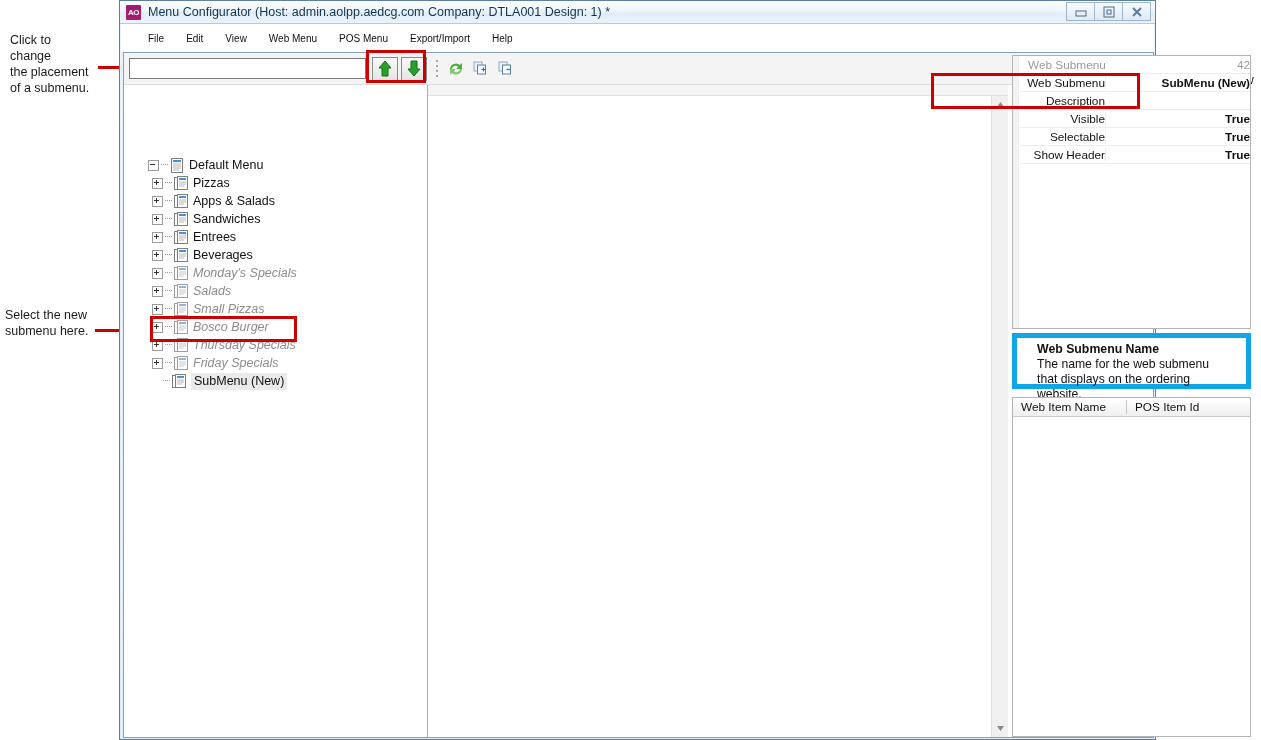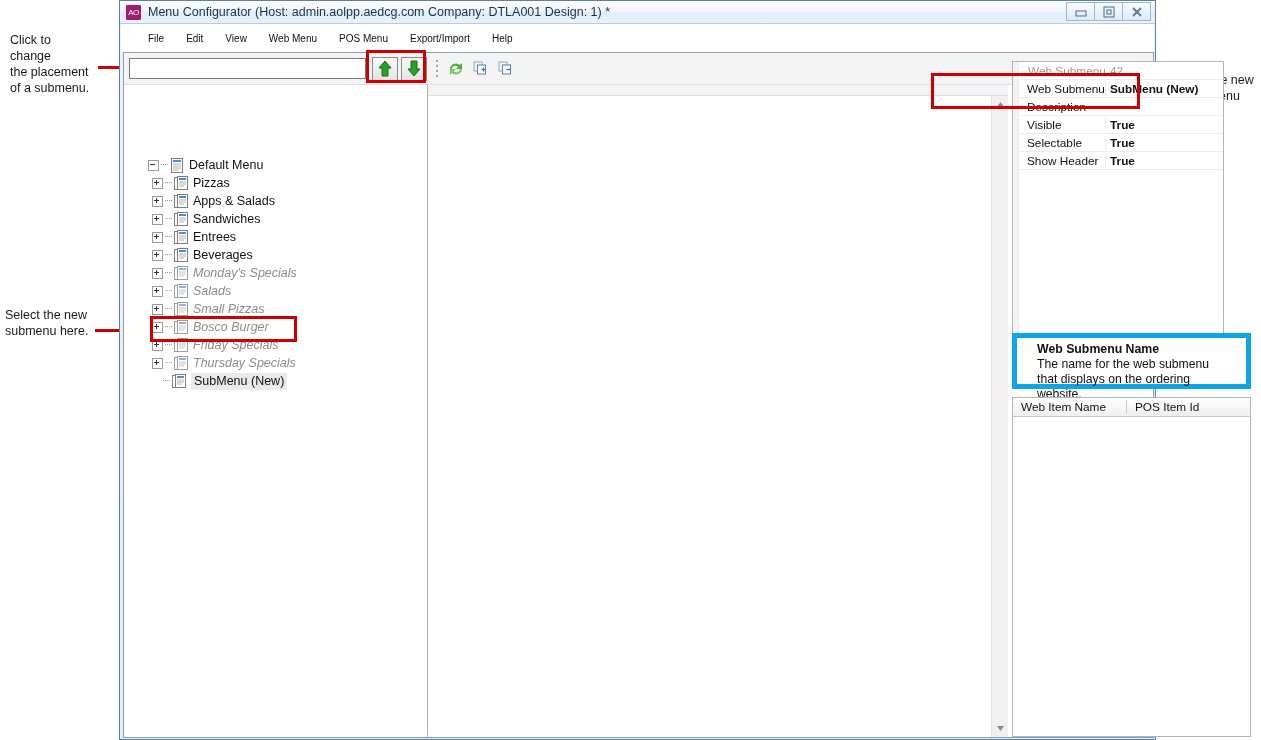--- a/index.html
+++ b/index.html
@@ -61,21 +61,21 @@
     height: 38px;
     background: linear-gradient(160deg, rgba(170,205,235,0.55), rgba(210,232,248,0.2) 60%, rgba(255,255,255,0) 100%);
     pointer-events: none;
   }
   #app-icon {
     width: 15px; height: 15px;
     margin-left: 6px;
     background: #a51c6e;
     color: #ffffff;
     font-size: 8px;
-    font-weight: normal;
+    font-weight: bold;
     display: flex;
     align-items: center;
     justify-content: center;
     letter-spacing: -0.5px;
     border-radius: 1px;
     flex: none;
   }
   #title-text {
     margin-left: 7px;
     font-size: 12.5px;
@@ -309,26 +309,27 @@
     align-items: center;
     justify-content: center;
   }
   .sb-arrow.up { top: 0; }
   .sb-arrow.down { bottom: 0; }
 
   
   #prop-grid {
     position: absolute;
     left: 888px;
-    top: 8px;
-    width: 212px;
+    top: 2px;
+    width: 239px;
     height: 274px;
     background: #ffffff;
     border: 1px solid #b3b3b3;
     box-sizing: border-box;
+    text-align: right;
   }
   .prow {
     display: flex;
     height: 17px;
     border-bottom: 1px solid #ededed;
     font-size: 11.8px;
     align-items: center;
   }
   .pname {
     width: 85px;
@@ -643,33 +644,33 @@
 
           <div class="tnode lvl2 disabled">
             <div class="expander plus"></div>
             <div class="dots"></div>
             <svg class="ticon" viewBox="0 0 16 15">
               <rect x="1.5" y="1.5" width="9" height="12" fill="#ffffff" stroke="#9e9e9e"></rect>
               <rect x="4.5" y="0.5" width="10" height="13" fill="#ffffff" stroke="#9e9e9e"></rect>
               <rect x="6" y="2" width="7" height="2" fill="#8fb4d8"></rect>
               <path d="M6 6 h7 M6 8 h7 M6 10 h5" stroke="#c6c6c6" stroke-width="1"></path>
             </svg>
-            <span class="tlabel">Friday Specials</span>
+            <span class="tlabel">Thursday Specials</span>
           </div>
 
           <div class="tnode lvl2 disabled">
             <div class="expander plus"></div>
             <div class="dots"></div>
             <svg class="ticon" viewBox="0 0 16 15">
               <rect x="1.5" y="1.5" width="9" height="12" fill="#ffffff" stroke="#9e9e9e"></rect>
               <rect x="4.5" y="0.5" width="10" height="13" fill="#ffffff" stroke="#9e9e9e"></rect>
               <rect x="6" y="2" width="7" height="2" fill="#8fb4d8"></rect>
               <path d="M6 6 h7 M6 8 h7 M6 10 h5" stroke="#c6c6c6" stroke-width="1"></path>
             </svg>
-            <span class="tlabel">Thursday Specials</span>
+            <span class="tlabel">Friday Specials</span>
           </div>
 
           <div class="tnode lvl2 selected">
             <div class="expander-spacer"></div>
             <div class="dots"></div>
             <svg class="ticon" viewBox="0 0 16 15">
               <rect x="1.5" y="1.5" width="9" height="12" fill="#ffffff" stroke="#7d7d7d"></rect>
               <rect x="4.5" y="0.5" width="10" height="13" fill="#ffffff" stroke="#7d7d7d"></rect>
               <rect x="6" y="2" width="7" height="2" fill="#4a90d9"></rect>
               <path d="M6 6 h7 M6 8 h7 M6 10 h5" stroke="#b4b4b4" stroke-width="1"></path>

